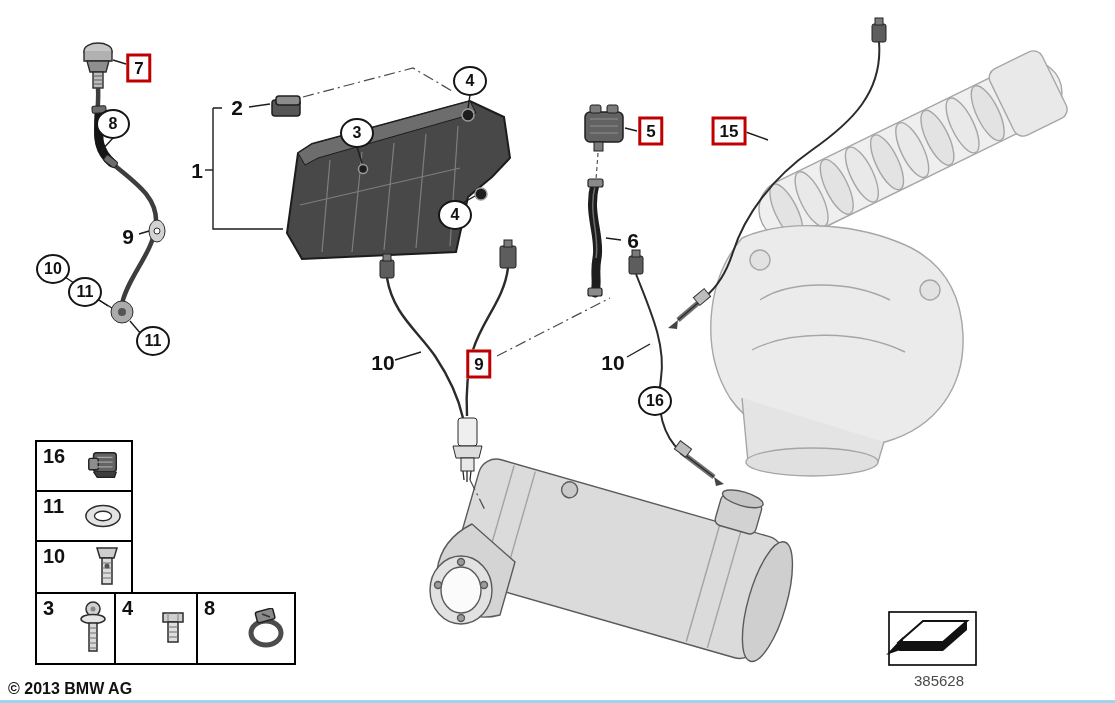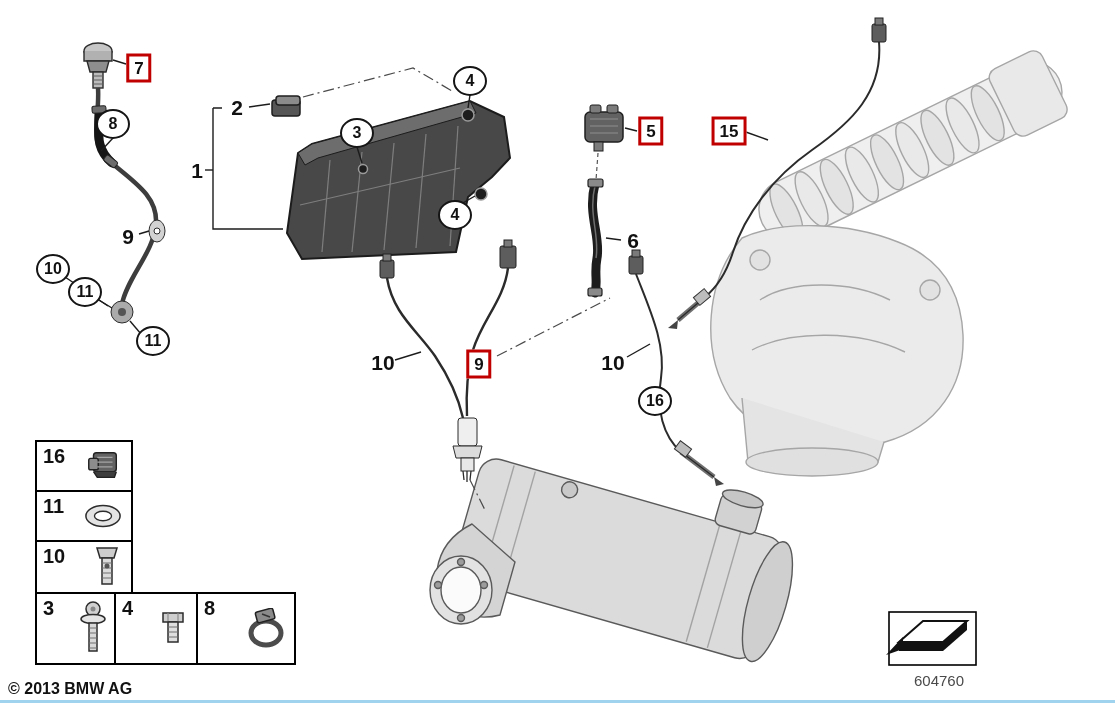--- a/index.html
+++ b/index.html
@@ -262,16 +262,16 @@
   <div class="legend-cell" style="left:196px;top:592px;width:100px;height:73px">
     <span class="legend-num">8</span>
     <svg width="46" height="42" viewBox="0 0 46 42">
       <ellipse cx="24" cy="25" rx="15" ry="12" fill="none" stroke="#4c4c4c" stroke-width="5"></ellipse>
       <rect x="14" y="2" width="18" height="11" rx="2" fill="#8b8b8b" stroke="#222" stroke-width="1.5" transform="rotate(-15 23 7)"></rect>
       <path d="M 20 6 l 8 3" stroke="#333" stroke-width="1.5" fill="none"></path>
     </svg>
   </div>
 
   <div class="footer-copyright">© 2013 BMW AG</div>
-  <div class="footer-number">604760</div>
+  <div class="footer-number">385628</div>
   <div class="bottom-bar"></div>
 
 </div>
 
 </body></html>

